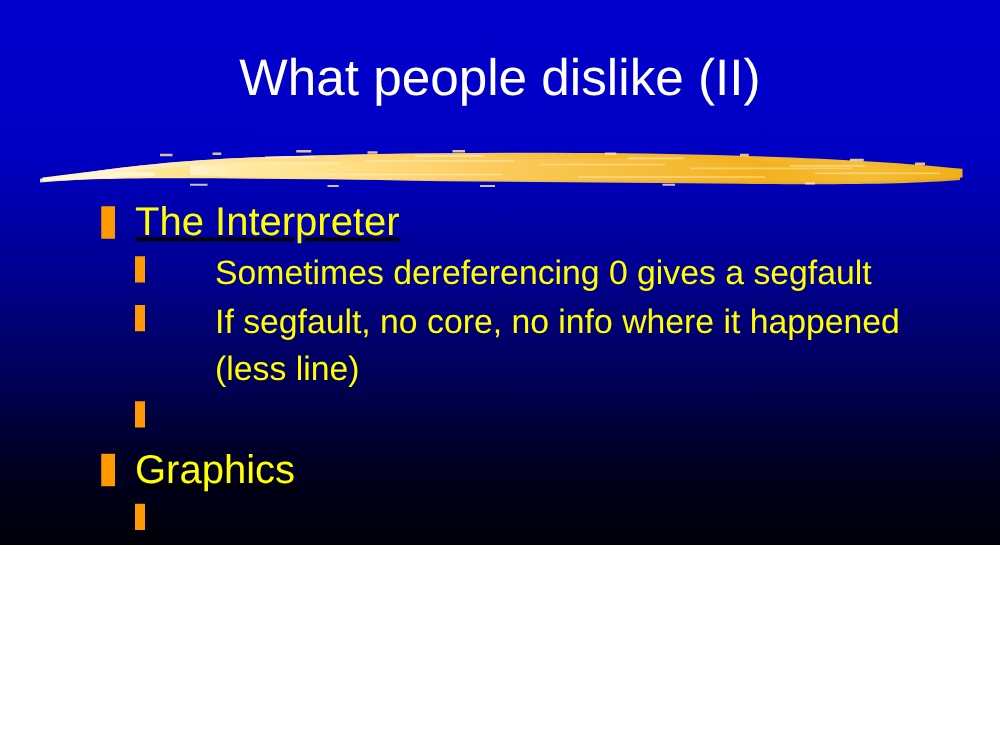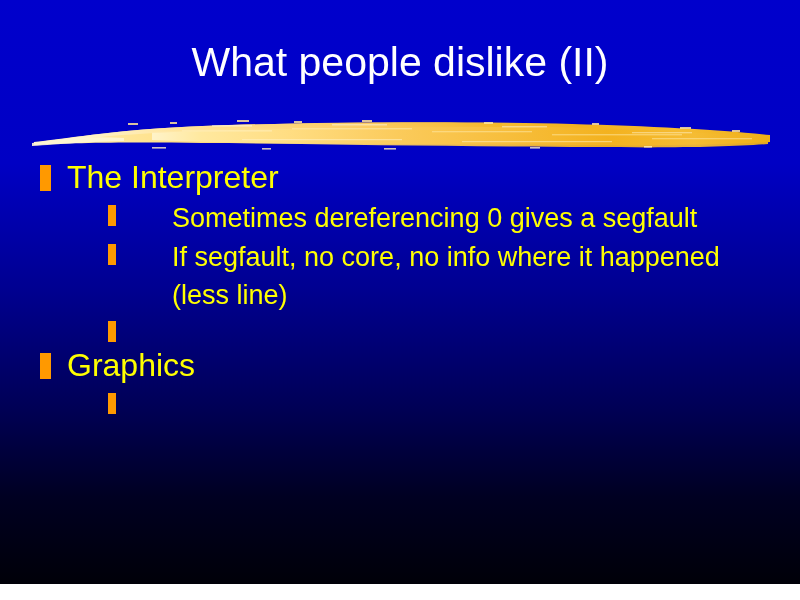--- a/index.html
+++ b/index.html
@@ -9,21 +9,21 @@
   body {
     width: 800px;
     height: 600px;
     overflow: hidden;
     font-family: "Liberation Sans", sans-serif;
   }
 
   #slide {
     position: relative;
     width: 800px;
-    height: 584px;
+    height: 436px;
     background: linear-gradient(to bottom,
         #0000CC 0%,
         #0000C4 28%,
         #00008F 50%,
         #000055 70%,
         #000022 85%,
         #000008 100%);
     overflow: hidden;
   }
 
@@ -58,22 +58,23 @@
     top: 158px;
     width: 800px;
   }
 
   .bullet-row {
     display: flex;
     align-items: flex-start;
   }
 
   .lvl1 {
-    padding-left: 40px;
+    padding-left: 81px;
     margin-bottom: 2px;
+    text-decoration: underline;
   }
   .lvl2 {
     padding-left: 108px;
     margin-bottom: 1px;
     gap: 43px;
   }
 
   .marker {
     flex: 0 0 auto;
     background: #FF9900;
@@ -197,21 +198,21 @@
 
     <div class="bullet-row lvl2">
       <span class="marker marker-2"></span>
       <span class="text text-2">If segfault, no core, no info where it happened (less line)</span>
     </div>
 
     <div class="bullet-row lvl2">
       <span class="marker marker-2"></span>
     </div>
 
-    <div class="bullet-row lvl1" style="margin-top:4px;">
+    <div class="bullet-row lvl1" style="margin-top:14px;">
       <span class="marker marker-1"></span>
       <span class="text text-1">Graphics</span>
     </div>
 
     <div class="bullet-row lvl2">
       <span class="marker marker-2"></span>
     </div>
 
   </div>
 </div>

